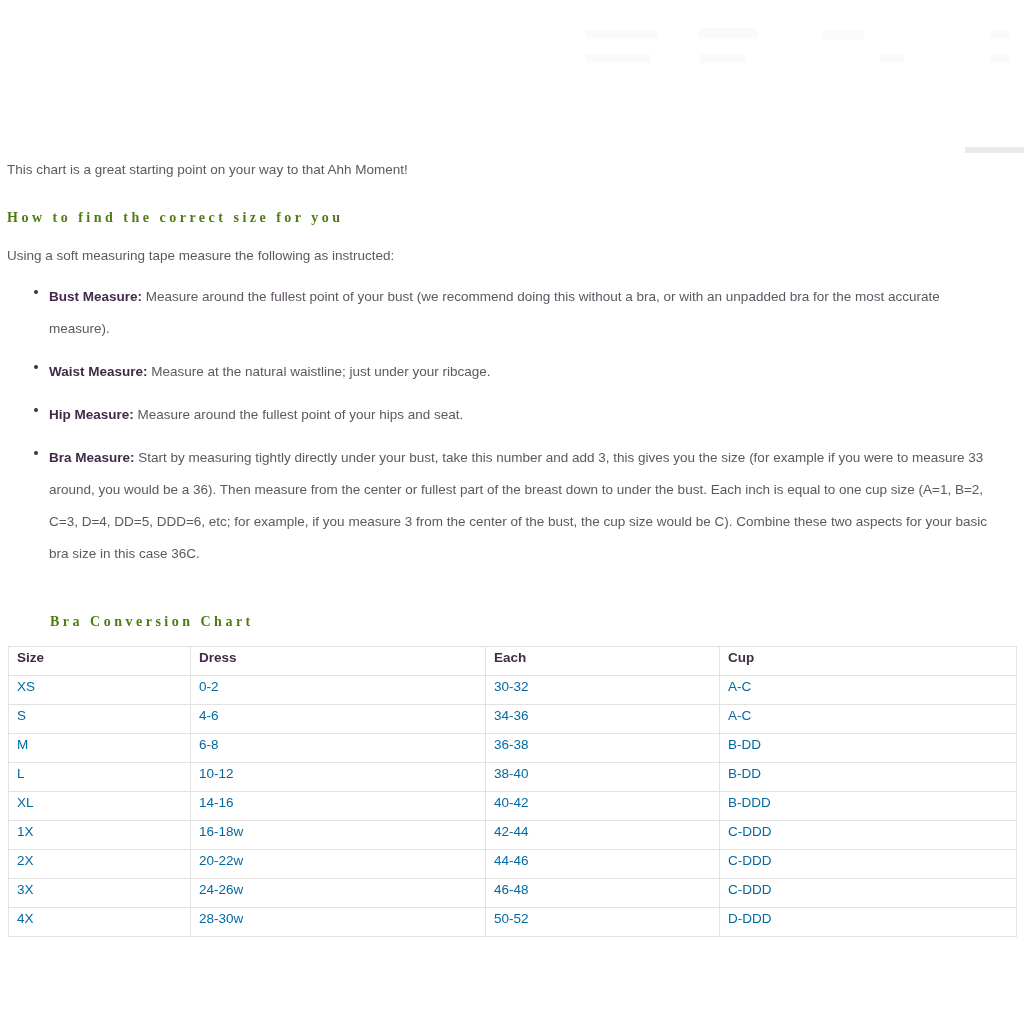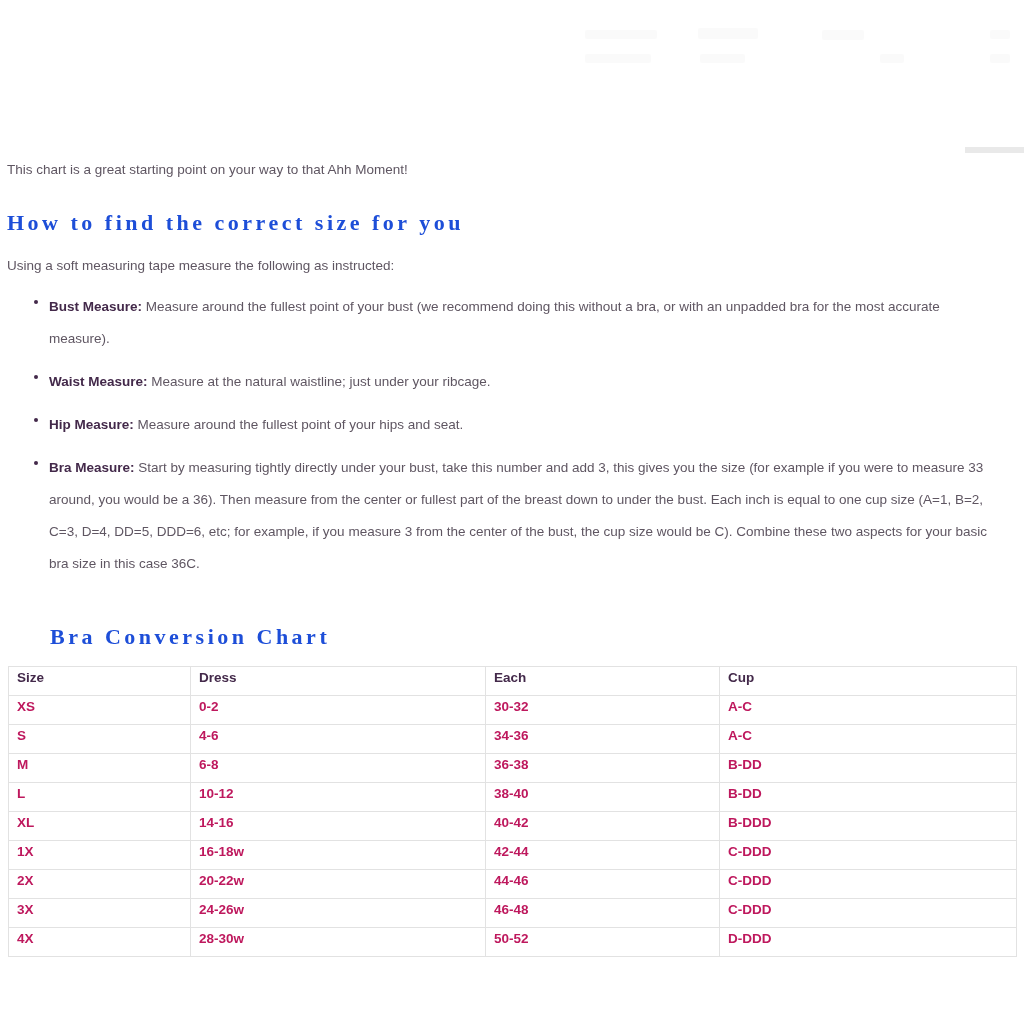--- a/index.html
+++ b/index.html
@@ -33,23 +33,23 @@
   .intro {
     margin-top: 161px;
     font-size: 13.5px;
     line-height: 18px;
     color: #5f5662;
   }
 
   h1.section-heading {
     font-family: "Liberation Serif", "DejaVu Serif", serif;
     font-weight: bold;
-    font-size: 22px;
+    font-size: 14px;
     letter-spacing: 3.5px;
-    color: #1d4ed8;
+    color: #4d7c0f;
     margin-top: 31px;
   }
   h1.h2-gap { margin-top: 44px; margin-left: 43px; }
 
   .measure-intro {
     margin-top: 21px;
     font-size: 13.5px;
     line-height: 18px;
   }
 
@@ -94,21 +94,21 @@
     font-size: 13.5px;
     text-align: left;
     vertical-align: middle;
     white-space: nowrap;
     overflow: hidden;
   }
   table.conversion-table th {
     font-weight: bold;
     color: #43294a;
   }
-  table.conversion-table td { color: #be185d; font-weight: bold; }
+  table.conversion-table td { color: #0369a1; }
   col.c-size  { width: 182px; }
   col.c-dress { width: 295px; }
   col.c-band  { width: 234px; }
   col.c-cup   { width: 297px; }
 </style>
 </head>
 <body>
 
 <div class="ghost" style="left:585px;top:30px;width:72px;height:9px"></div>
 <div class="ghost" style="left:698px;top:28px;width:60px;height:11px"></div>

